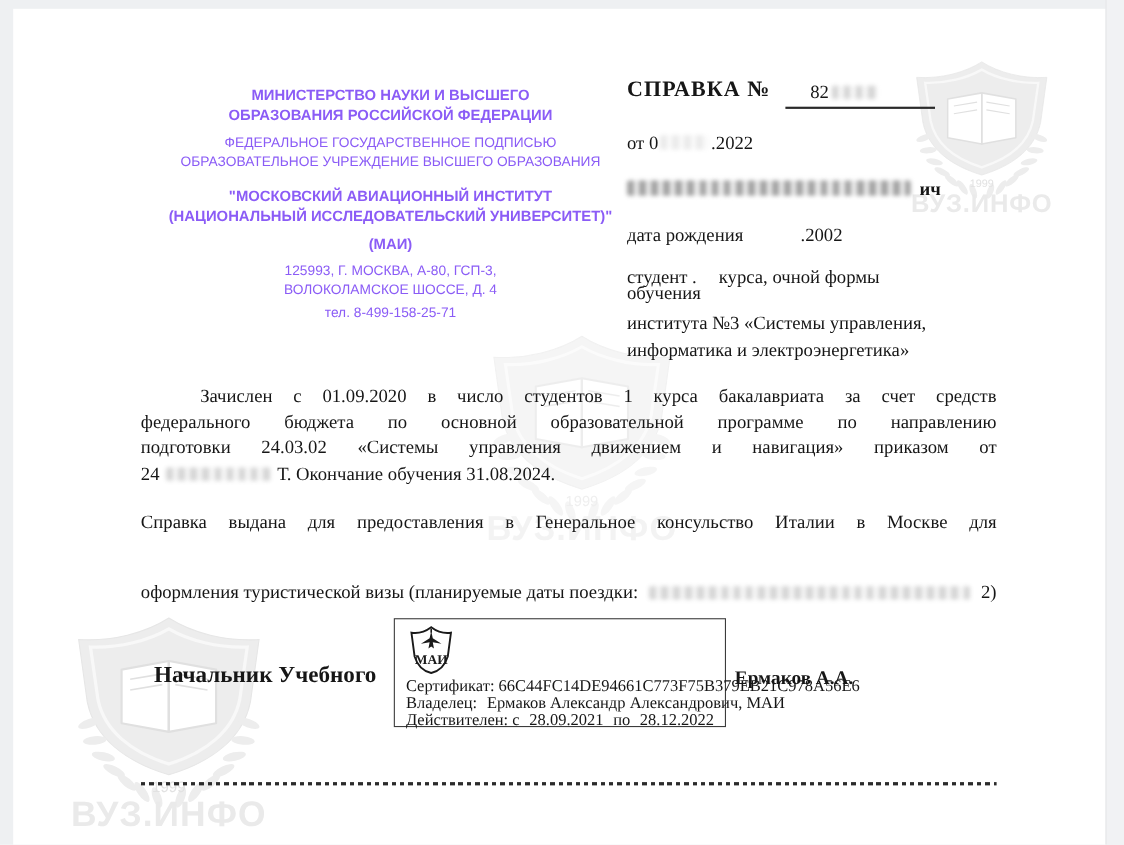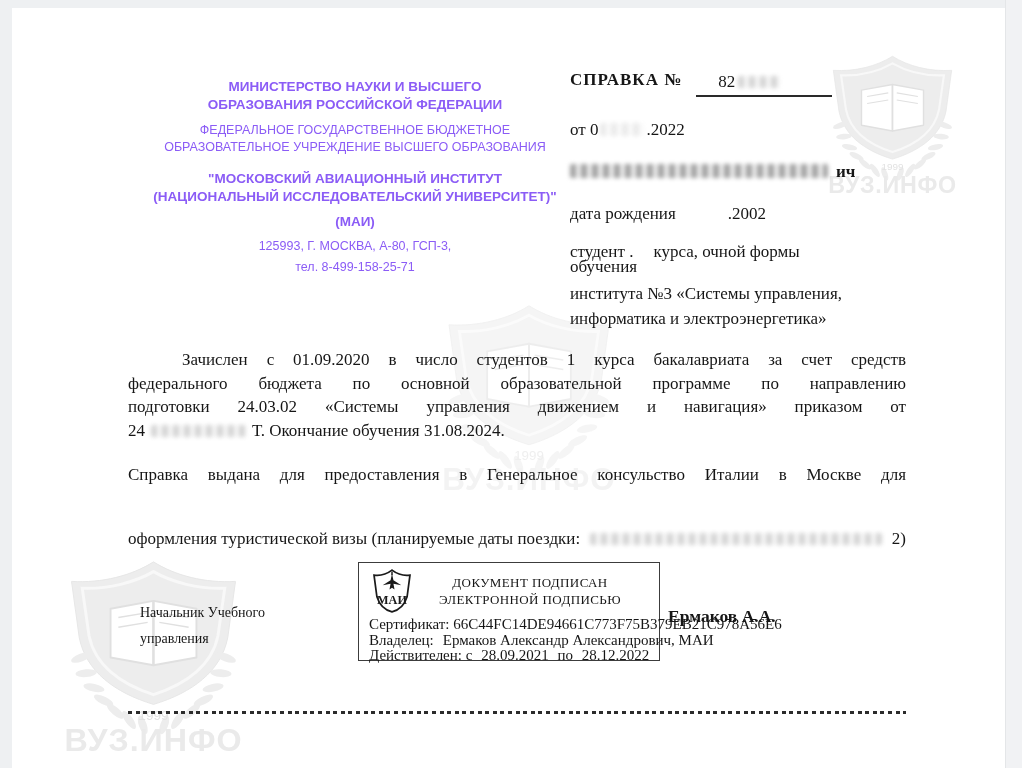--- a/index.html
+++ b/index.html
@@ -19,21 +19,21 @@
        font-family:"Liberation Sans",sans-serif;color:#8b5cf6;z-index:2;}
   .hdr .b{font-weight:bold;font-size:13.5px;line-height:18px;}
   .hdr .r{font-size:12.5px;line-height:17px;}
   .hdr .m8{margin-top:8px;}  .hdr .m14{margin-top:14px;}
   .hdr .m7{margin-top:7px;}  .hdr .m4{margin-top:4px;}
 
   
   .rc{position:absolute;left:570px;top:70px;width:430px;z-index:2;font-size:17px;}
   .rc .row{position:absolute;left:0;white-space:nowrap;}
   .title-row{top:0;}
-  .cert-title{font-weight:bold;font-size:17px;letter-spacing:1px;}
+  .cert-title{font-weight:bold;font-size:20px;letter-spacing:1px;}
   .num-box{display:inline-block;margin-left:14px;width:114px;border-bottom:2px solid #2a2a2a;
            padding:0 0 3px 22px;vertical-align:-2px;}
   .r-date{top:50px;}
   .r-name{top:92px;font-weight:bold;}
   .r-birth{top:134px;}
   .r-stud{top:172px;}
   .r-stud2{top:187px;}
   .r-inst{top:214px;}
   .r-inst2{top:239px;text-align:right;}
   .sp{display:inline-block;}
@@ -48,21 +48,21 @@
   .p2 .flexline .smudge{flex:1;margin:0 10px;align-self:center;}
 
   
   .smudge{display:inline-block;border-radius:2px;vertical-align:-1px;
           background:repeating-linear-gradient(90deg,rgba(105,105,105,.62) 0 6px,rgba(185,185,185,.28) 6px 11px);
           filter:blur(2px);}
   .smudge.light{opacity:.45;}
   .smudge.faint{opacity:.22;}
 
   
-  .sig-title{position:absolute;left:140px;top:600px;font-weight:normal;font-size:14px;line-height:26px;z-index:2;}
+  .sig-title{position:absolute;left:140px;top:600px;font-weight:bold;font-size:21px;line-height:26px;z-index:2;}
   .signer{position:absolute;left:668px;top:606px;font-weight:bold;font-size:17.5px;z-index:2;}
 
   .stamp{position:absolute;left:358px;top:562px;width:302px;height:99px;border:1px solid #3c3c3c;
          box-sizing:border-box;padding:5px 10px 4px 10px;z-index:2;background:transparent;}
   .stamp-top{display:flex;align-items:center;}
   .stamp-logo{width:46px;height:46px;flex:0 0 46px;}
   .stamp-title{flex:1;text-align:center;font-size:13px;line-height:17px;letter-spacing:.4px;padding-right:4px;}
   .stamp-rows{margin-top:3px;font-size:15px;line-height:15.5px;white-space:nowrap;}
   .stamp-rows .lbl{display:inline-block;min-width:70px;}
   .stamp-rows .lbl3{min-width:80px;}
@@ -126,30 +126,31 @@
   <svg class="wm wm-bl" viewBox="0 0 220 210">
       <use href="#wm-symbol"></use>
     </svg>
 
   <div class="hdr">
     <div class="b">
       <div>МИНИСТЕРСТВО НАУКИ И ВЫСШЕГО</div>
       <div>ОБРАЗОВАНИЯ РОССИЙСКОЙ ФЕДЕРАЦИИ</div>
     </div>
     <div class="r m8">
-      <div>ФЕДЕРАЛЬНОЕ ГОСУДАРСТВЕННОЕ БЮДЖЕТНОЕ</div>
+      <div>ФЕДЕРАЛЬНОЕ ГОСУДАРСТВЕННОЕ ПОДПИСЬЮ</div>
       <div>ОБРАЗОВАТЕЛЬНОЕ УЧРЕЖДЕНИЕ ВЫСШЕГО ОБРАЗОВАНИЯ</div>
     </div>
     <div class="b m14">
       <div>"МОСКОВСКИЙ АВИАЦИОННЫЙ ИНСТИТУТ</div>
       <div>(НАЦИОНАЛЬНЫЙ ИССЛЕДОВАТЕЛЬСКИЙ УНИВЕРСИТЕТ)"</div>
     </div>
     <div class="b m7">(МАИ)</div>
     <div class="r m7">
       <div>125993, Г. МОСКВА, А-80, ГСП-3,</div>
+      <div>ВОЛОКОЛАМСКОЕ ШОССЕ, Д. 4</div>
     </div>
     <div class="r m4">тел. 8-499-158-25-71</div>
   </div>
 
   <div class="rc">
     <div class="row title-row">
       <span class="cert-title">СПРАВКА №</span><span class="num-box"><span>82</span><span class="smudge light" style="width:42px;height:12px;margin-left:3px;"></span></span>
     </div>
     <div class="row r-date">
       <span>от 0</span><span class="smudge faint" style="width:44px;height:13px;margin:0 2px;"></span><span>.2022</span>
@@ -181,37 +182,32 @@
     <div class="jline">Справка выдана для предоставления в Генеральное консульство Италии в Москве для</div>
     <div class="flexline">
       <span>оформления туристической визы (планируемые даты поездки:</span>
         <span class="smudge light" style="height:12px;"></span>
         <span>2)</span>
     </div>
   </div>
 
   <div class="sig-title">
     <div>Начальник Учебного</div>
-    <div>управления</div>
   </div>
 
   <div class="stamp">
     <div class="stamp-top">
       <svg class="stamp-logo" viewBox="0 0 60 64">
         <path d="M30 3 C38 9 48 11 55 10 L51 40 C47 53 38 59 30 61 C22 59 13 53 9 40 L5 10 C12 11 22 9 30 3 Z" fill="none" stroke="#1a1a1a" stroke-width="2.4"></path>
         <g fill="#1a1a1a">
           <path d="M30 8 L32 17 L43 24 L32 22 L33.5 30 L30 27.5 L26.5 30 L28 22 L17 24 L28 17 Z"></path>
           <rect x="29" y="5" width="2" height="5"></rect>
         </g>
         <text x="30" y="50" text-anchor="middle" font-family="Liberation Serif, serif" font-weight="bold" font-size="17" fill="#1a1a1a">МАИ</text>
       </svg>
-      <div class="stamp-title">
-        <div>ДОКУМЕНТ ПОДПИСАН</div>
-        <div>ЭЛЕКТРОННОЙ ПОДПИСЬЮ</div>
-      </div>
     </div>
     <div class="stamp-rows">
       <div>
         <span class="lbl">Сертификат:</span>
         <span>66C44FC14DE94661C773F75B379EB21C978A56E6</span>
       </div>
       <div>
         <span class="lbl">Владелец:</span>
         <span>Ермаков Александр Александрович, МАИ</span>
       </div>

